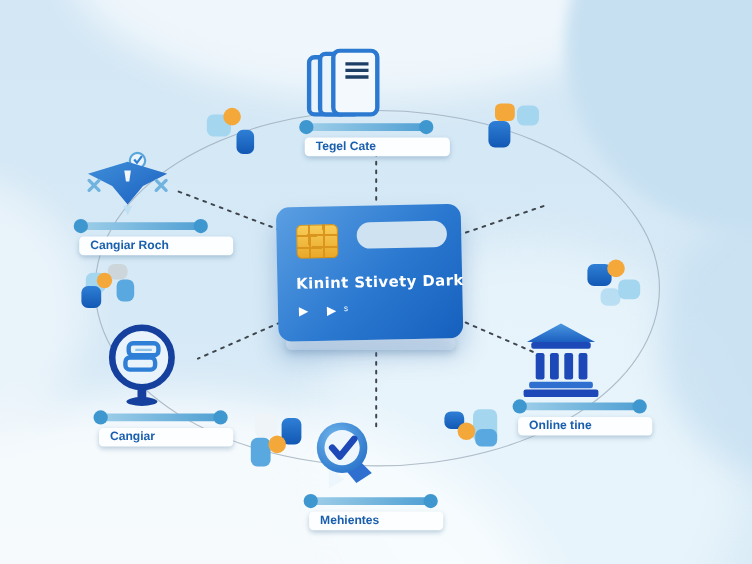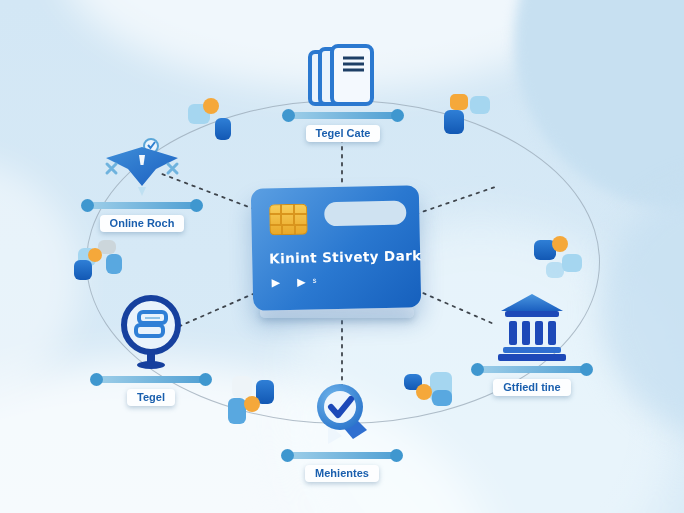--- a/index.html
+++ b/index.html
@@ -22,21 +22,21 @@
   
   .cluster{position:absolute;width:56px;height:56px;}
   .cluster span{position:absolute;border-radius:6px;display:block;}
   .c-light{background:#a5d6f0;}
   .c-mid{background:#59a8e0;}
   .c-deep{background:linear-gradient(#2f7fd6,#1258b4);}
   .c-orange{background:#f5a83a;border-radius:50% !important;}
   .c-gray{background:#ccd6db;}
   .c-white{background:#eef4f8;}
   
-  .node{position:absolute;display:flex;flex-direction:column;align-items:center;}
+  .node{position:absolute;display:flex;flex-direction:column;}
   .node .icon{margin-bottom:4px;line-height:0;}
   .node .bar{position:relative;width:112px;height:7px;border-radius:4px;margin-bottom:6px;
     background:linear-gradient(90deg,#9fcfe9,#4f9fd3);}
   .node .bar::before,.node .bar::after{content:"";position:absolute;top:-3px;width:13px;height:13px;border-radius:50%;background:#3f97cf;}
   .node .bar::before{left:-5px;}
   .node .bar::after{right:-5px;}
   .node .plate{background:#fdfeff;border-radius:4px;padding:2px 10px 3px;color:#1a5fae;
     font-size:11px;font-weight:bold;white-space:nowrap;box-shadow:0 2px 5px rgba(90,130,165,.4);}
   #node-documents{left:277px;top:44px;width:132px;}
   #node-plane{left:72px;top:136px;width:140px;}
@@ -153,39 +153,39 @@
         <path d="M8 22 L44 11 L80 22 L58 33 L44 50 L30 33 Z" fill="url(#pg)"></path>
         <path d="M41 19 h6 l-1.5 10 h-3 Z" fill="#f2f7fc"></path>
         <g stroke="#6fb3de" stroke-width="3" stroke-linecap="round" fill="none">
           <path d="M9 28 l9 9 M18 28 l-9 9"></path>
           <path d="M70 28 l9 9 M79 28 l-9 9"></path>
         </g>
         <path d="M40 51 l4 9 l4 -9 Z" fill="#bfe0f2"></path>
       </svg>
     </div>
     <div class="bar"></div>
-    <div class="plate">Online Roch</div>
+    <div class="plate">Cangiar Roch</div>
   </div>
 
 
   <div class="node" id="node-online">
     <div class="icon">
       <svg width="78" height="78" viewBox="0 0 78 78">
         <rect x="35" y="56" width="8" height="14" fill="#16409e"></rect>
         <ellipse cx="39" cy="71" rx="14" ry="4" fill="#16409e"></ellipse>
         <circle cx="39" cy="31" r="27" fill="#e9f3fc" stroke="#16409e" stroke-width="6"></circle>
         <g fill="none" stroke="#2f7fd6" stroke-width="4" stroke-linejoin="round">
           <rect x="27" y="18" width="27" height="11" rx="4"></rect>
           <rect x="24" y="31" width="27" height="11" rx="4"></rect>
         </g>
         <line x1="33" y1="24" x2="48" y2="24" stroke="#8fc3e8" stroke-width="2"></line>
       </svg>
     </div>
     <div class="bar"></div>
-    <div class="plate">Tegel</div>
+    <div class="plate">Cangiar</div>
   </div>
 
   <div class="node" id="node-bank">
     <div class="icon">
       <svg width="78" height="70" viewBox="0 0 78 70">
         <defs>
           <linearGradient id="bk" x1="0" y1="0" x2="0" y2="1">
             <stop offset="0" stop-color="#4a97e0"></stop>
               <stop offset="1" stop-color="#1b5fc0"></stop>
           </linearGradient>
@@ -196,21 +196,21 @@
           <rect x="16" y="29" width="8" height="24" rx="2"></rect>
           <rect x="29" y="29" width="8" height="24" rx="2"></rect>
           <rect x="42" y="29" width="8" height="24" rx="2"></rect>
           <rect x="55" y="29" width="8" height="24" rx="2"></rect>
         </g>
         <rect x="10" y="55" width="58" height="6" rx="2" fill="#2f6fd0"></rect>
         <rect x="5" y="62" width="68" height="7" rx="2" fill="#1d49b8"></rect>
       </svg>
     </div>
     <div class="bar"></div>
-    <div class="plate">Gtfiedl tine</div>
+    <div class="plate">Online tine</div>
   </div>
 
   <div class="node" id="node-badge">
     <div class="icon">
       <svg width="64" height="66" viewBox="0 0 64 66">
         <defs>
           <radialGradient id="bd" cx=".35" cy=".3" r=".95">
             <stop offset="0" stop-color="#6db3ea"></stop>
               <stop offset="1" stop-color="#1b66c4"></stop>
           </radialGradient>

